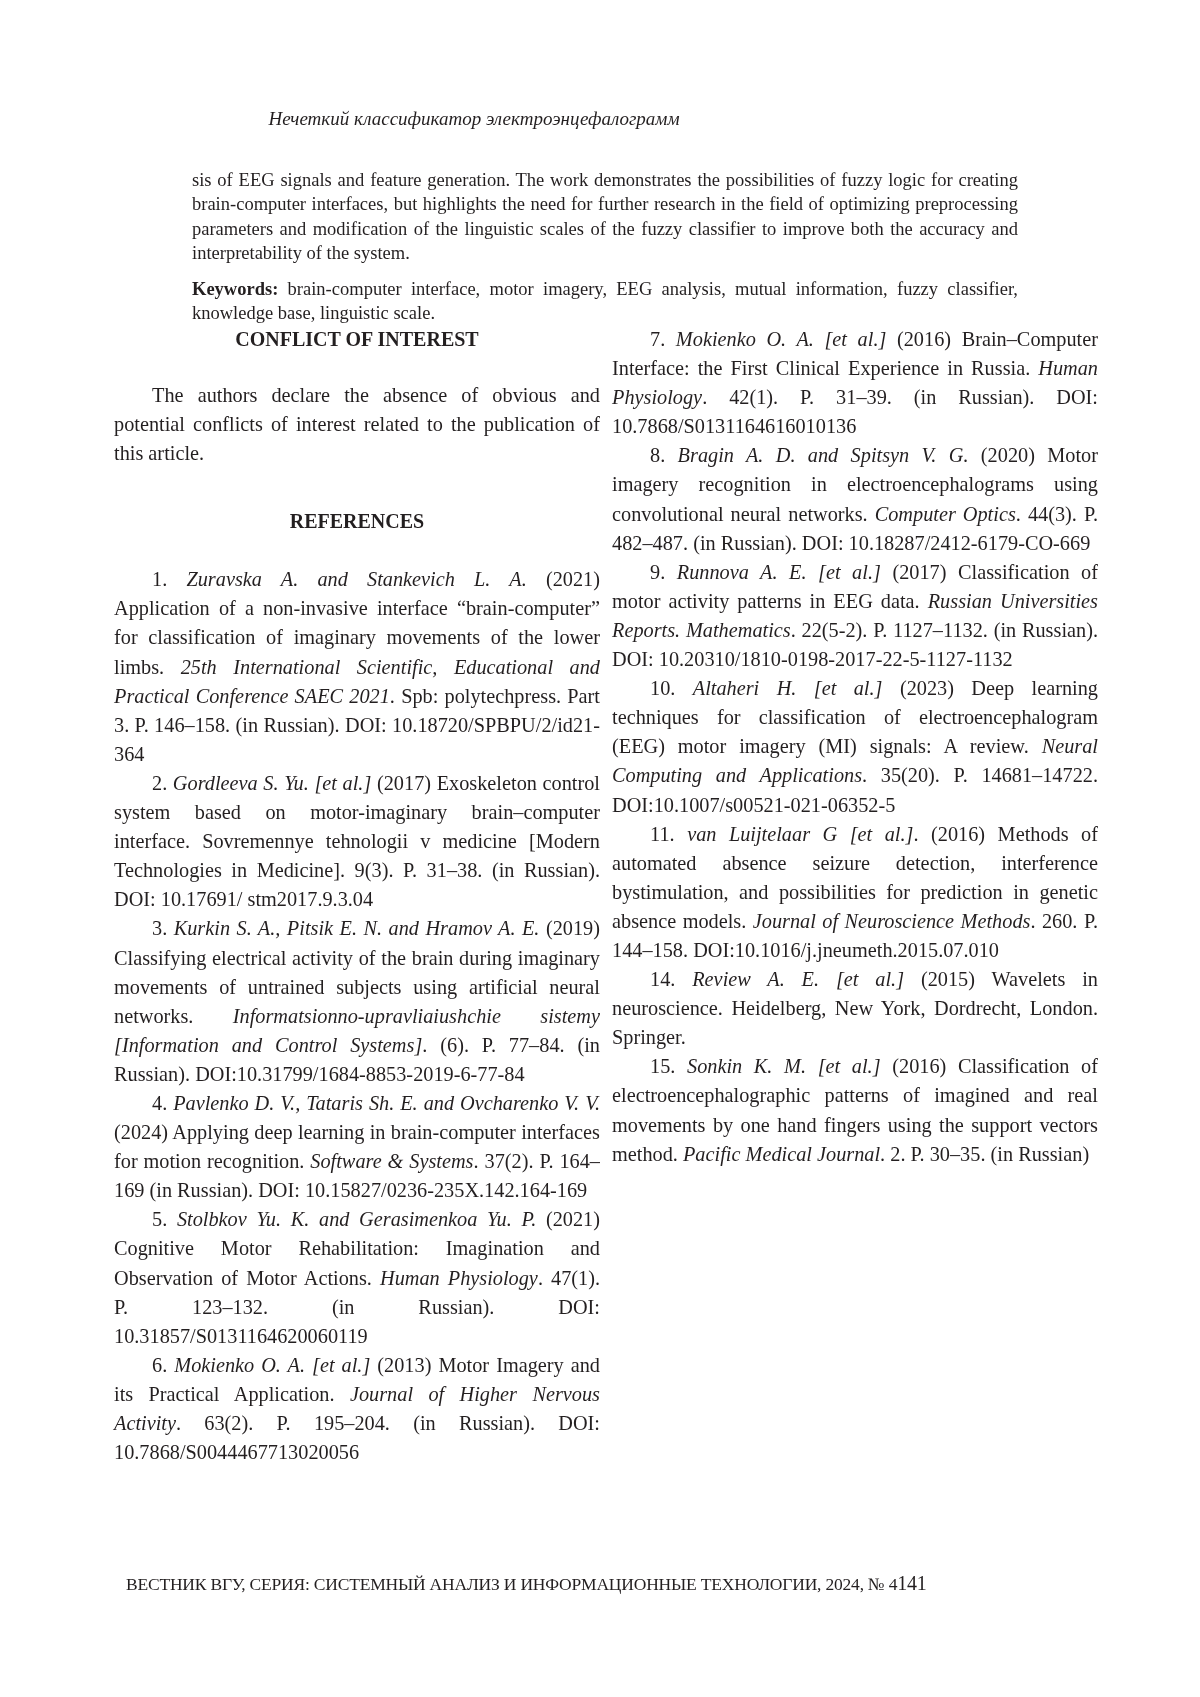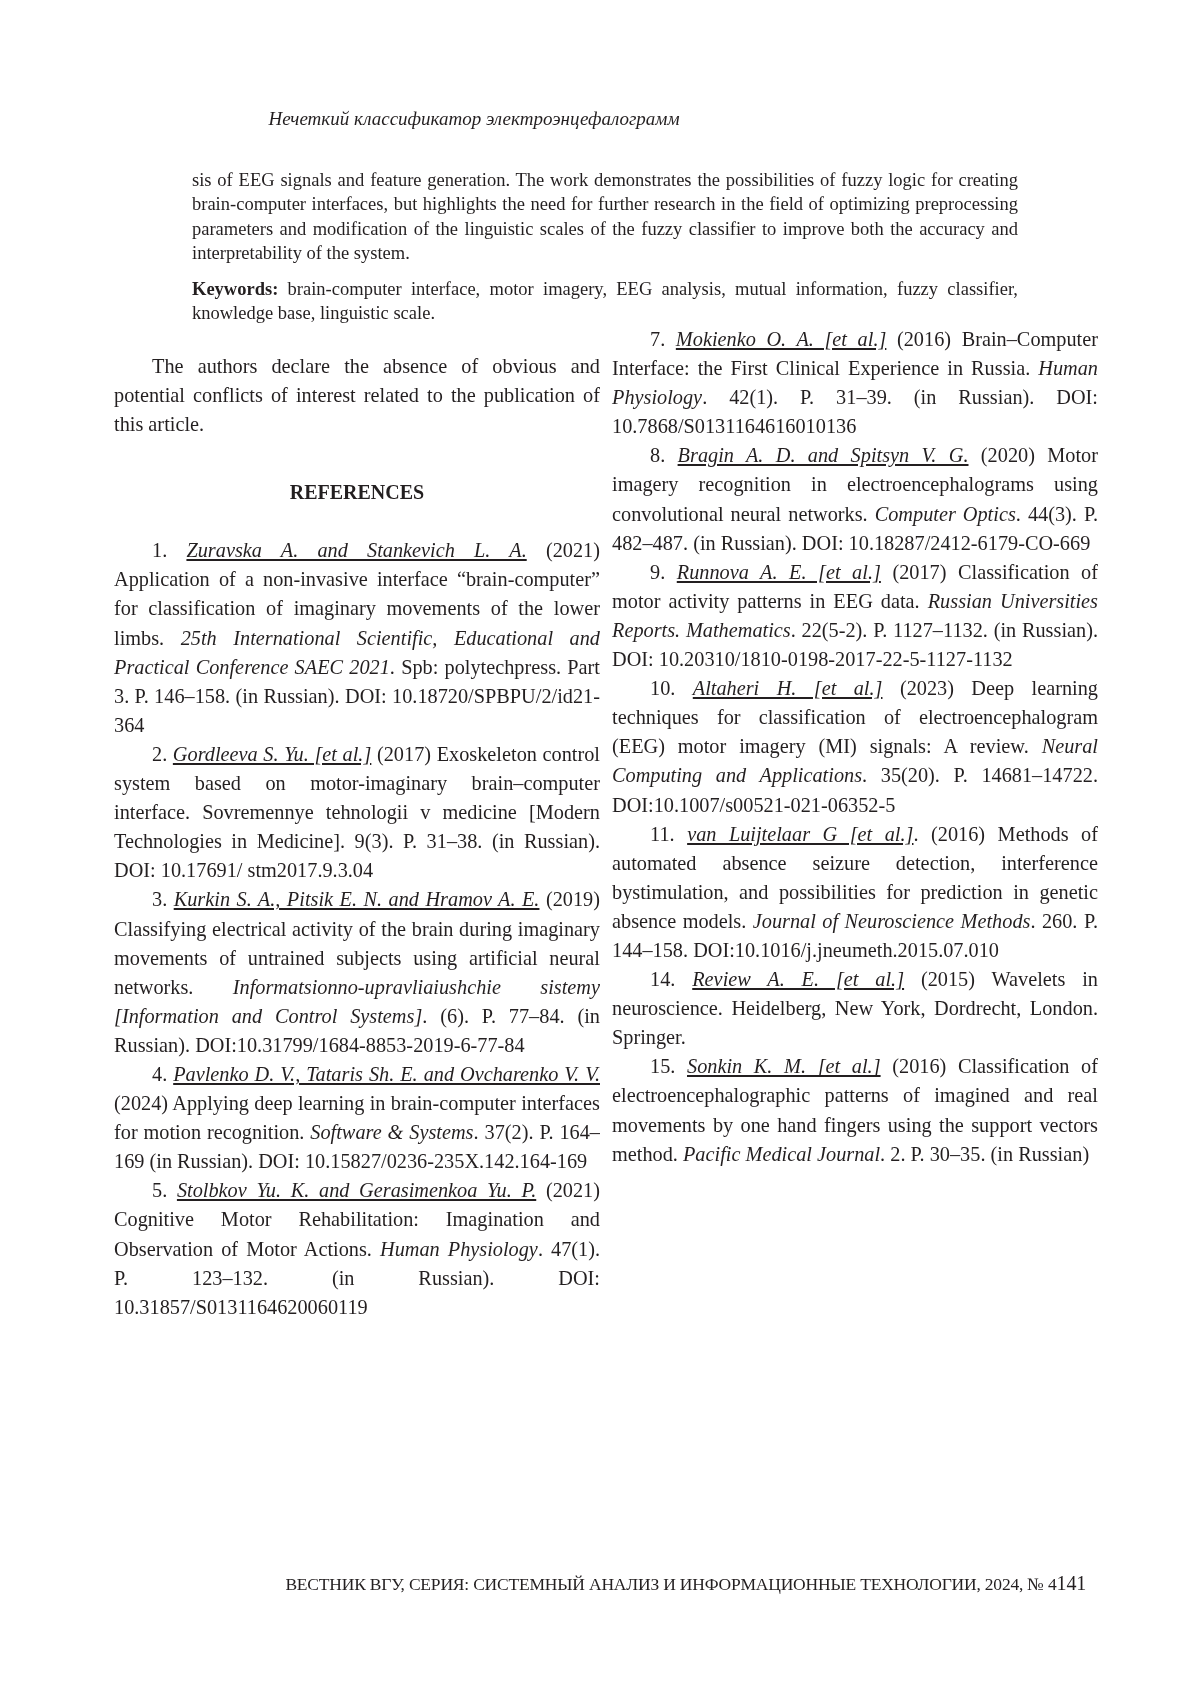--- a/index.html
+++ b/index.html
@@ -25,54 +25,56 @@
   }
   .col.left { left: 114px; }
   .col.right { left: 612px; }
   .col p { margin: 0; }
   .heading {
     text-align: center; font-weight: bold; font-size: 20px;
     margin: 0; line-height: 29px;
   }
   .para { text-indent: 38px; }
   .ref { text-indent: 38px; }
-  .ref .auth { font-style: italic; text-decoration: underline; }
+  .ref .auth { font-style: italic; }
   .ref .src { font-style: italic; }
   .gap-a { height: 27px; }
   .gap-b { height: 39px; }
   .gap-c { height: 29px; }
   .footer {
-    position: absolute; top: 1572px; left: 100px; width: 986px;
-    font-size: 17.5px; display: flex; justify-content: flex-end;
+    position: absolute; top: 1572px; left: 126px; width: 986px;
+    font-size: 17.5px; display: flex; justify-content: flex-start;
     align-items: baseline; letter-spacing: -0.2px;
   }
   .footer .pg { font-size: 20px; }
 </style>
 </head>
 <body>
 
 <div class="running-head">Нечеткий классификатор электроэнцефалограмм</div>
 
 <div class="abstract">
   <p>sis of EEG signals and feature generation. The work demonstrates the possibilities of fuzzy logic for creating brain-computer interfaces, but highlights the need for further research in the field of optimizing preprocessing parameters and modification of the linguistic scales of the fuzzy classi­fier to improve both the accuracy and interpretability of the system.</p>
   <p><b>Keywords:</b><span> brain-computer interface, motor imagery, EEG analysis, mutual information, fuzzy classifier, knowledge base, linguistic scale.</span></p>
 </div>
 
 <div class="col left">
+  <p class="heading">CONFLICT OF INTEREST</p>
   <div class="gap-a"></div>
   <p class="para">The authors declare the absence of obvious and potential conflicts of interest related to the publication of this article.</p>
   <div class="gap-b"></div>
   <p class="heading">REFERENCES</p>
   <div class="gap-c"></div>
   <div id="refs-left">
       <p class="ref"><span>1.</span> <span class="auth">Zuravska A. and Stankevich L. A.</span><span> (2021) Application of a non-invasive interface “brain-computer” for classification of imaginary movements of the lower limbs. </span><span class="src">25th International Scientific, Educational and Practical Conference SAEC 2021</span><span>. Spb: polytechpress. Part 3. P. 146–158. (in Russian). DOI: 10.18720/SPBPU/2/id21-364</span></p>
       <p class="ref"><span>2.</span> <span class="auth">Gordleeva S. Yu. [et al.]</span><span> (2017) Exoskeleton control system based on motor-imaginary brain–computer interface. Sovremennye tehnologii v medicine [Modern Technologies in Medicine]. 9(3). P. 31–38. (in Russian). DOI: 10.17691/ stm2017.9.3.04</span><span class="src"></span><span></span></p>
       <p class="ref"><span>3.</span> <span class="auth">Kurkin S. A., Pitsik E. N. and Hramov A. E.</span><span> (2019) Classifying electrical activity of the brain during imaginary movements of untrained subjects using artificial neural networks. </span><span class="src">Informatsionno-upravliaiushchie sistemy [Information and Control Systems]</span><span>. (6). P. 77–84. (in Russian). DOI:10.31799/1684-8853-2019-6-77-84</span></p>
       <p class="ref"><span>4.</span> <span class="auth">Pavlenko D. V., Tataris Sh. E. and Ovcharenko V. V.</span><span> (2024) Applying deep learning in brain-computer interfaces for motion recognition. </span><span class="src">Software &amp; Systems</span><span>. 37(2). P. 164–169 (in Russian). DOI: 10.15827/0236-235X.142.164-169</span></p>
       <p class="ref"><span>5.</span> <span class="auth">Stolbkov Yu. K. and Gerasimenkoa Yu. P.</span><span> (2021) Cognitive Motor Rehabilitation: Imagination and Observation of Motor Actions. </span><span class="src">Human Physiology</span><span>. 47(1). P. 123–132. (in Russian). DOI: 10.31857/S0131164620060119</span></p>
+      <p class="ref"><span>6.</span> <span class="auth">Mokienko O. A. [et al.]</span><span> (2013) Motor Imagery and its Practical Application. </span><span class="src">Journal of Higher Nervous Activity</span><span>. 63(2). P. 195–204. (in Russian). DOI: 10.7868/S0044467713020056</span></p>
     </div>
 </div>
 
 <div class="col right">
   <div id="refs-right">
       <p class="ref"><span>7.</span> <span class="auth">Mokienko O. A. [et al.]</span><span> (2016) Brain–Computer Interface: the First Clinical Experience in Russia. </span><span class="src">Human Physiology</span><span>. 42(1). P. 31–39. (in Russian). DOI: 10.7868/S0131164616010136</span></p>
       <p class="ref"><span>8.</span> <span class="auth">Bragin A. D. and Spitsyn V. G.</span><span> (2020) Motor imagery recognition in electroencephalograms using convolutional neural networks. </span><span class="src">Computer Optics</span><span>. 44(3). P. 482–487. (in Russian). DOI: 10.18287/2412-6179-CO-669</span></p>
       <p class="ref"><span>9.</span> <span class="auth">Runnova A. E. [et al.]</span><span> (2017) Classification of motor activity patterns in EEG data. </span><span class="src">Russian Universities Reports. Mathematics</span><span>. 22(5-2). P. 1127–1132. (in Russian). DOI: 10.20310/1810-0198-2017-22-5-1127-1132</span></p>
       <p class="ref"><span>10.</span> <span class="auth">Altaheri H. [et al.]</span><span> (2023) Deep learning techniques for classification of electroencephalogram (EEG) motor imagery (MI) signals: A review. </span><span class="src">Neural Computing and Applications</span><span>. 35(20). P. 14681–14722. DOI:10.1007/s00521-021-06352-5</span></p>
       <p class="ref"><span>11.</span> <span class="auth">van Luijtelaar G [et al.]</span><span>. (2016) Methods of automated absence seizure detection, interference bystimulation, and possibilities for prediction in genetic absence models. </span><span class="src">Journal of Neuroscience Methods</span><span>. 260. P. 144–158. DOI:10.1016/j.jneumeth.2015.07.010</span></p>

